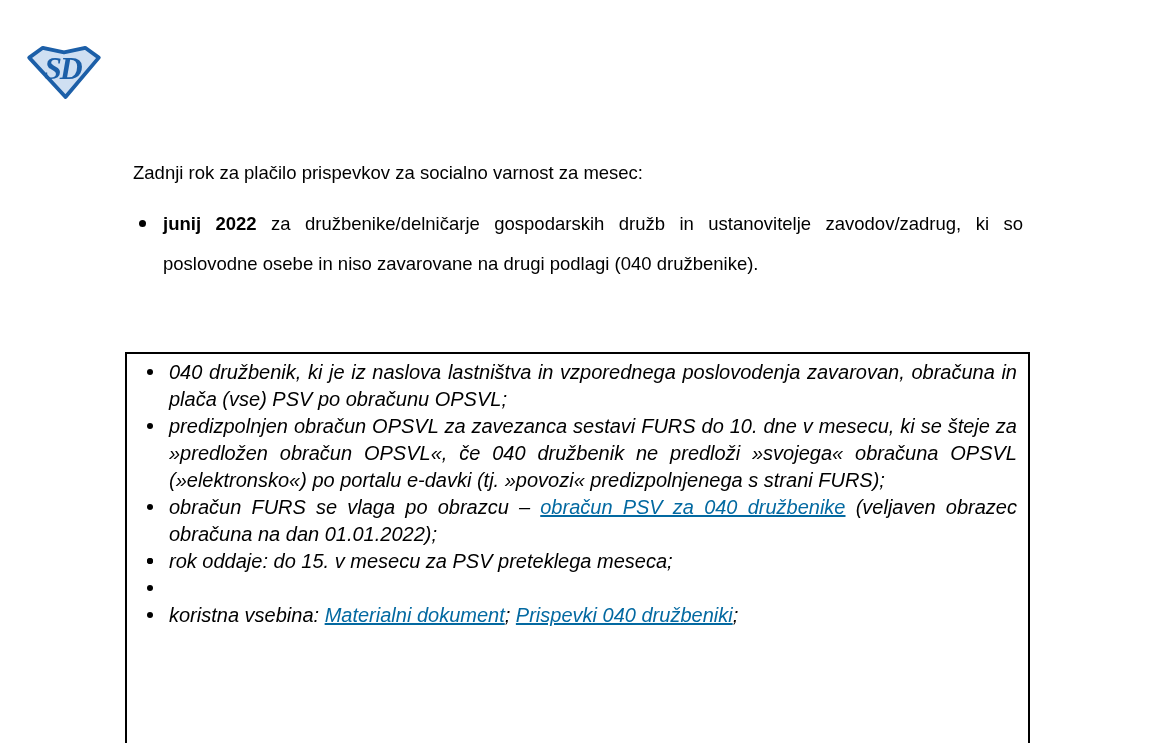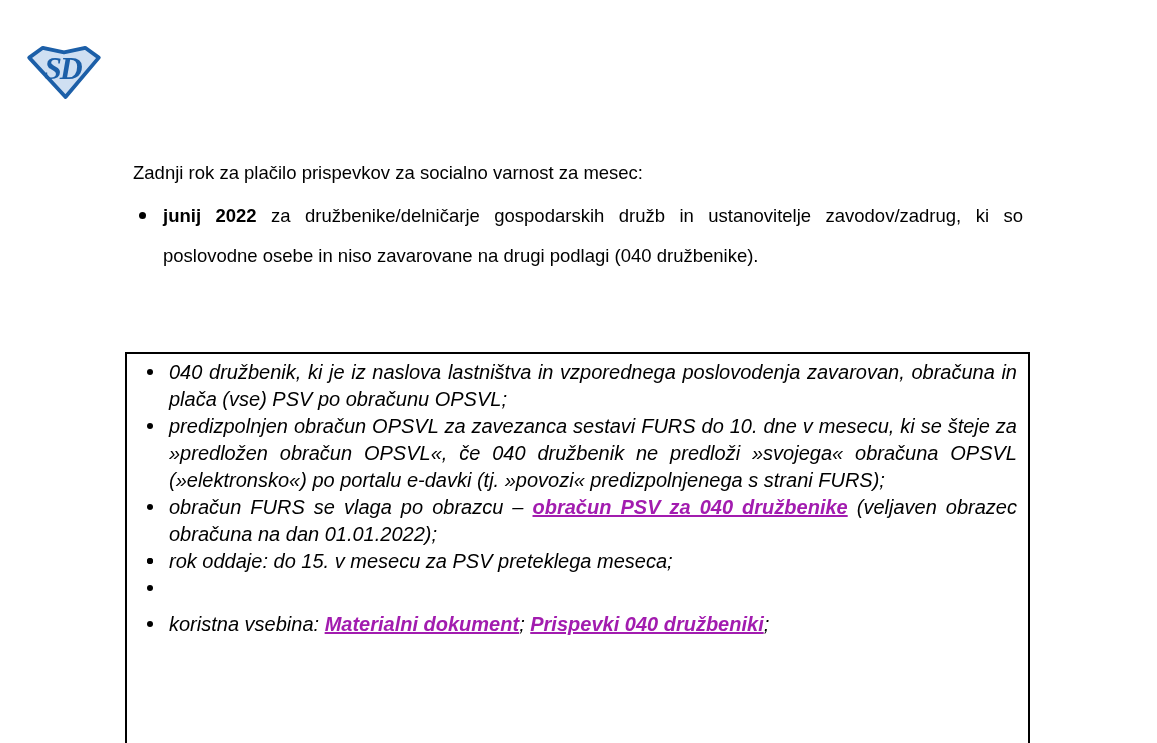--- a/index.html
+++ b/index.html
@@ -34,21 +34,21 @@
     font-size: 18.5px;
     line-height: 26px;
     margin: 0;
   }
   .doc-heading b { font-weight: normal; }
 
   
   .main-bullet {
     position: absolute;
     left: 133px;
-    top: 196px;
+    top: 204px;
     width: 890px;
     font-size: 18.5px;
     line-height: 40px;
     text-align: justify;
     padding-left: 30px;
     box-sizing: border-box;
   }
   .main-bullet .bullet-marker {
     position: absolute;
     left: 6px;
@@ -90,25 +90,25 @@
     text-align: justify;
     margin: 0;
   }
   .box-item .bullet-marker {
     position: absolute;
     left: 9px;
     top: 10px;
     width: 6px;
     height: 6px;
   }
-  .box-item.spaced-top { margin-top: 36px; }
+  .box-item.spaced-top { margin-top: 27px; }
 
   .doc-link {
-    color: #a21caf;
-    font-weight: bold;
+    color: #0369a1;
+    font-weight: normal;
     text-decoration: underline;
     cursor: pointer;
   }
 </style>
 </head>
 <body>
 
 <svg class="logo" viewBox="0 0 100 74" aria-hidden="true">
   <path d="M4,18 L22,5 L50,11 L78,5 L96,18 L52,70 Z" fill="#cfdff2" stroke="#1c5fa8" stroke-width="5" stroke-linejoin="round"></path>
   <text x="24" y="46" font-size="42" font-weight="bold" font-style="italic" font-family="Liberation Serif, serif" fill="#1c5fa8" letter-spacing="-3">SD</text>

